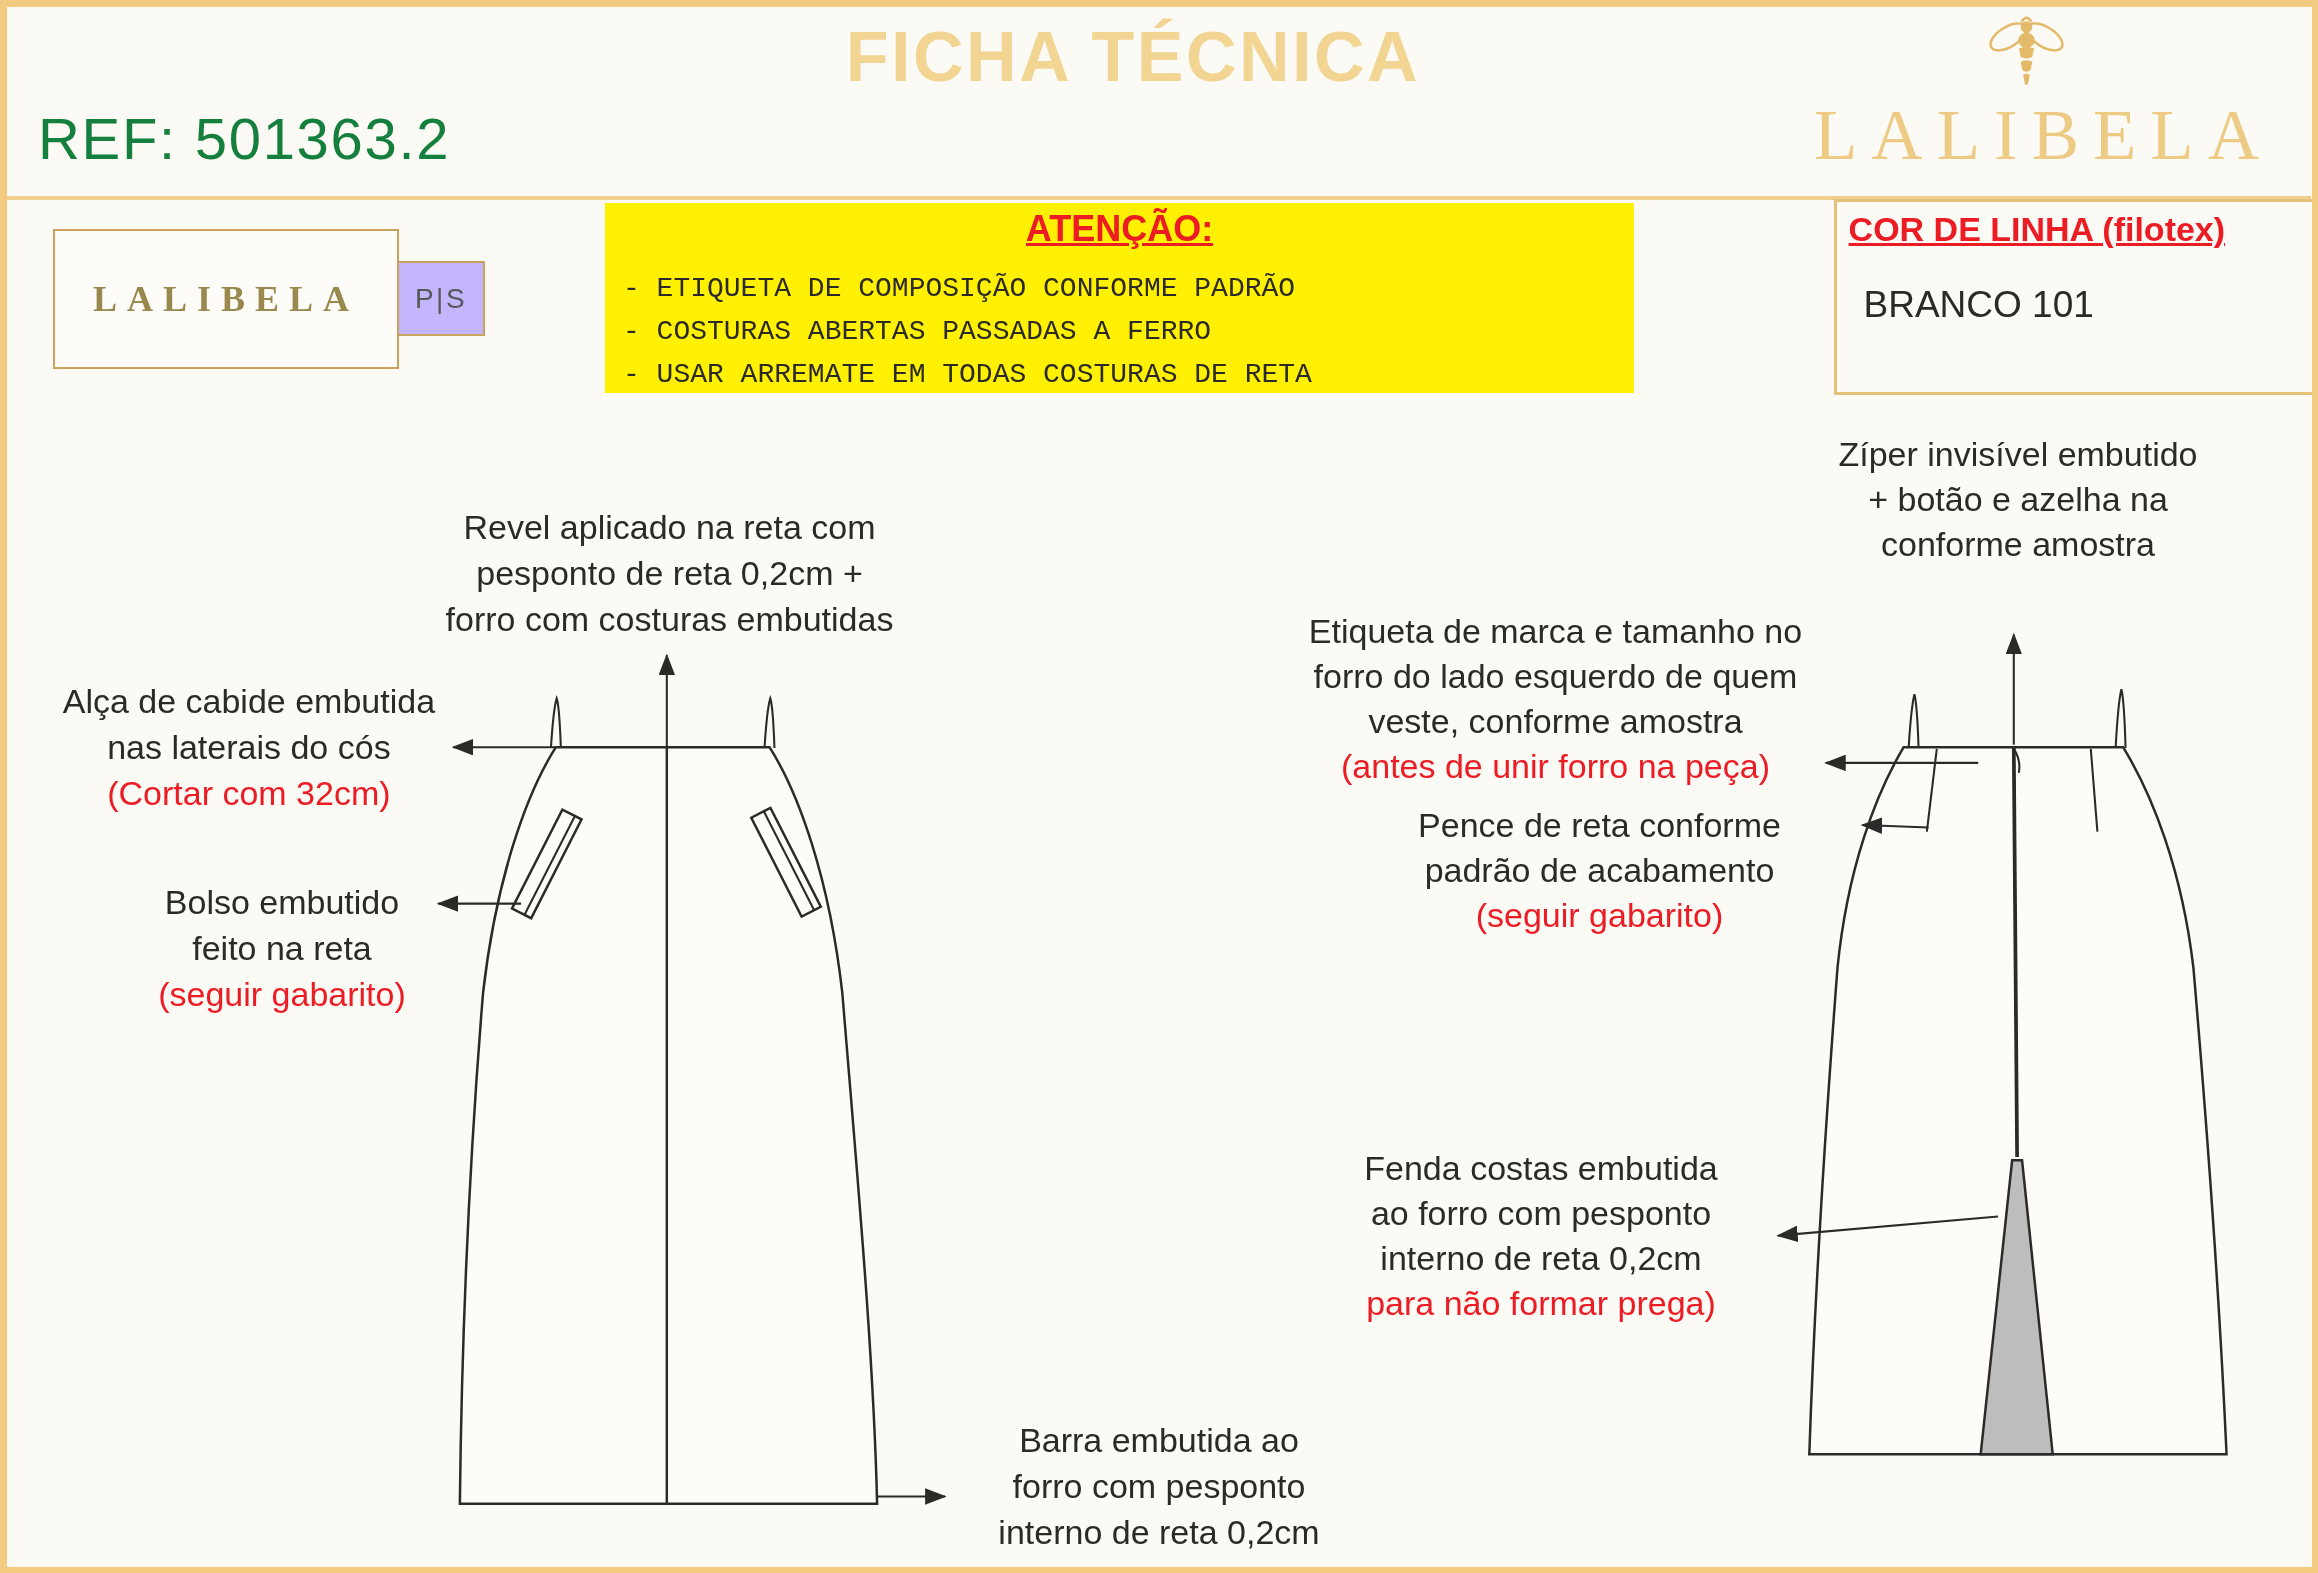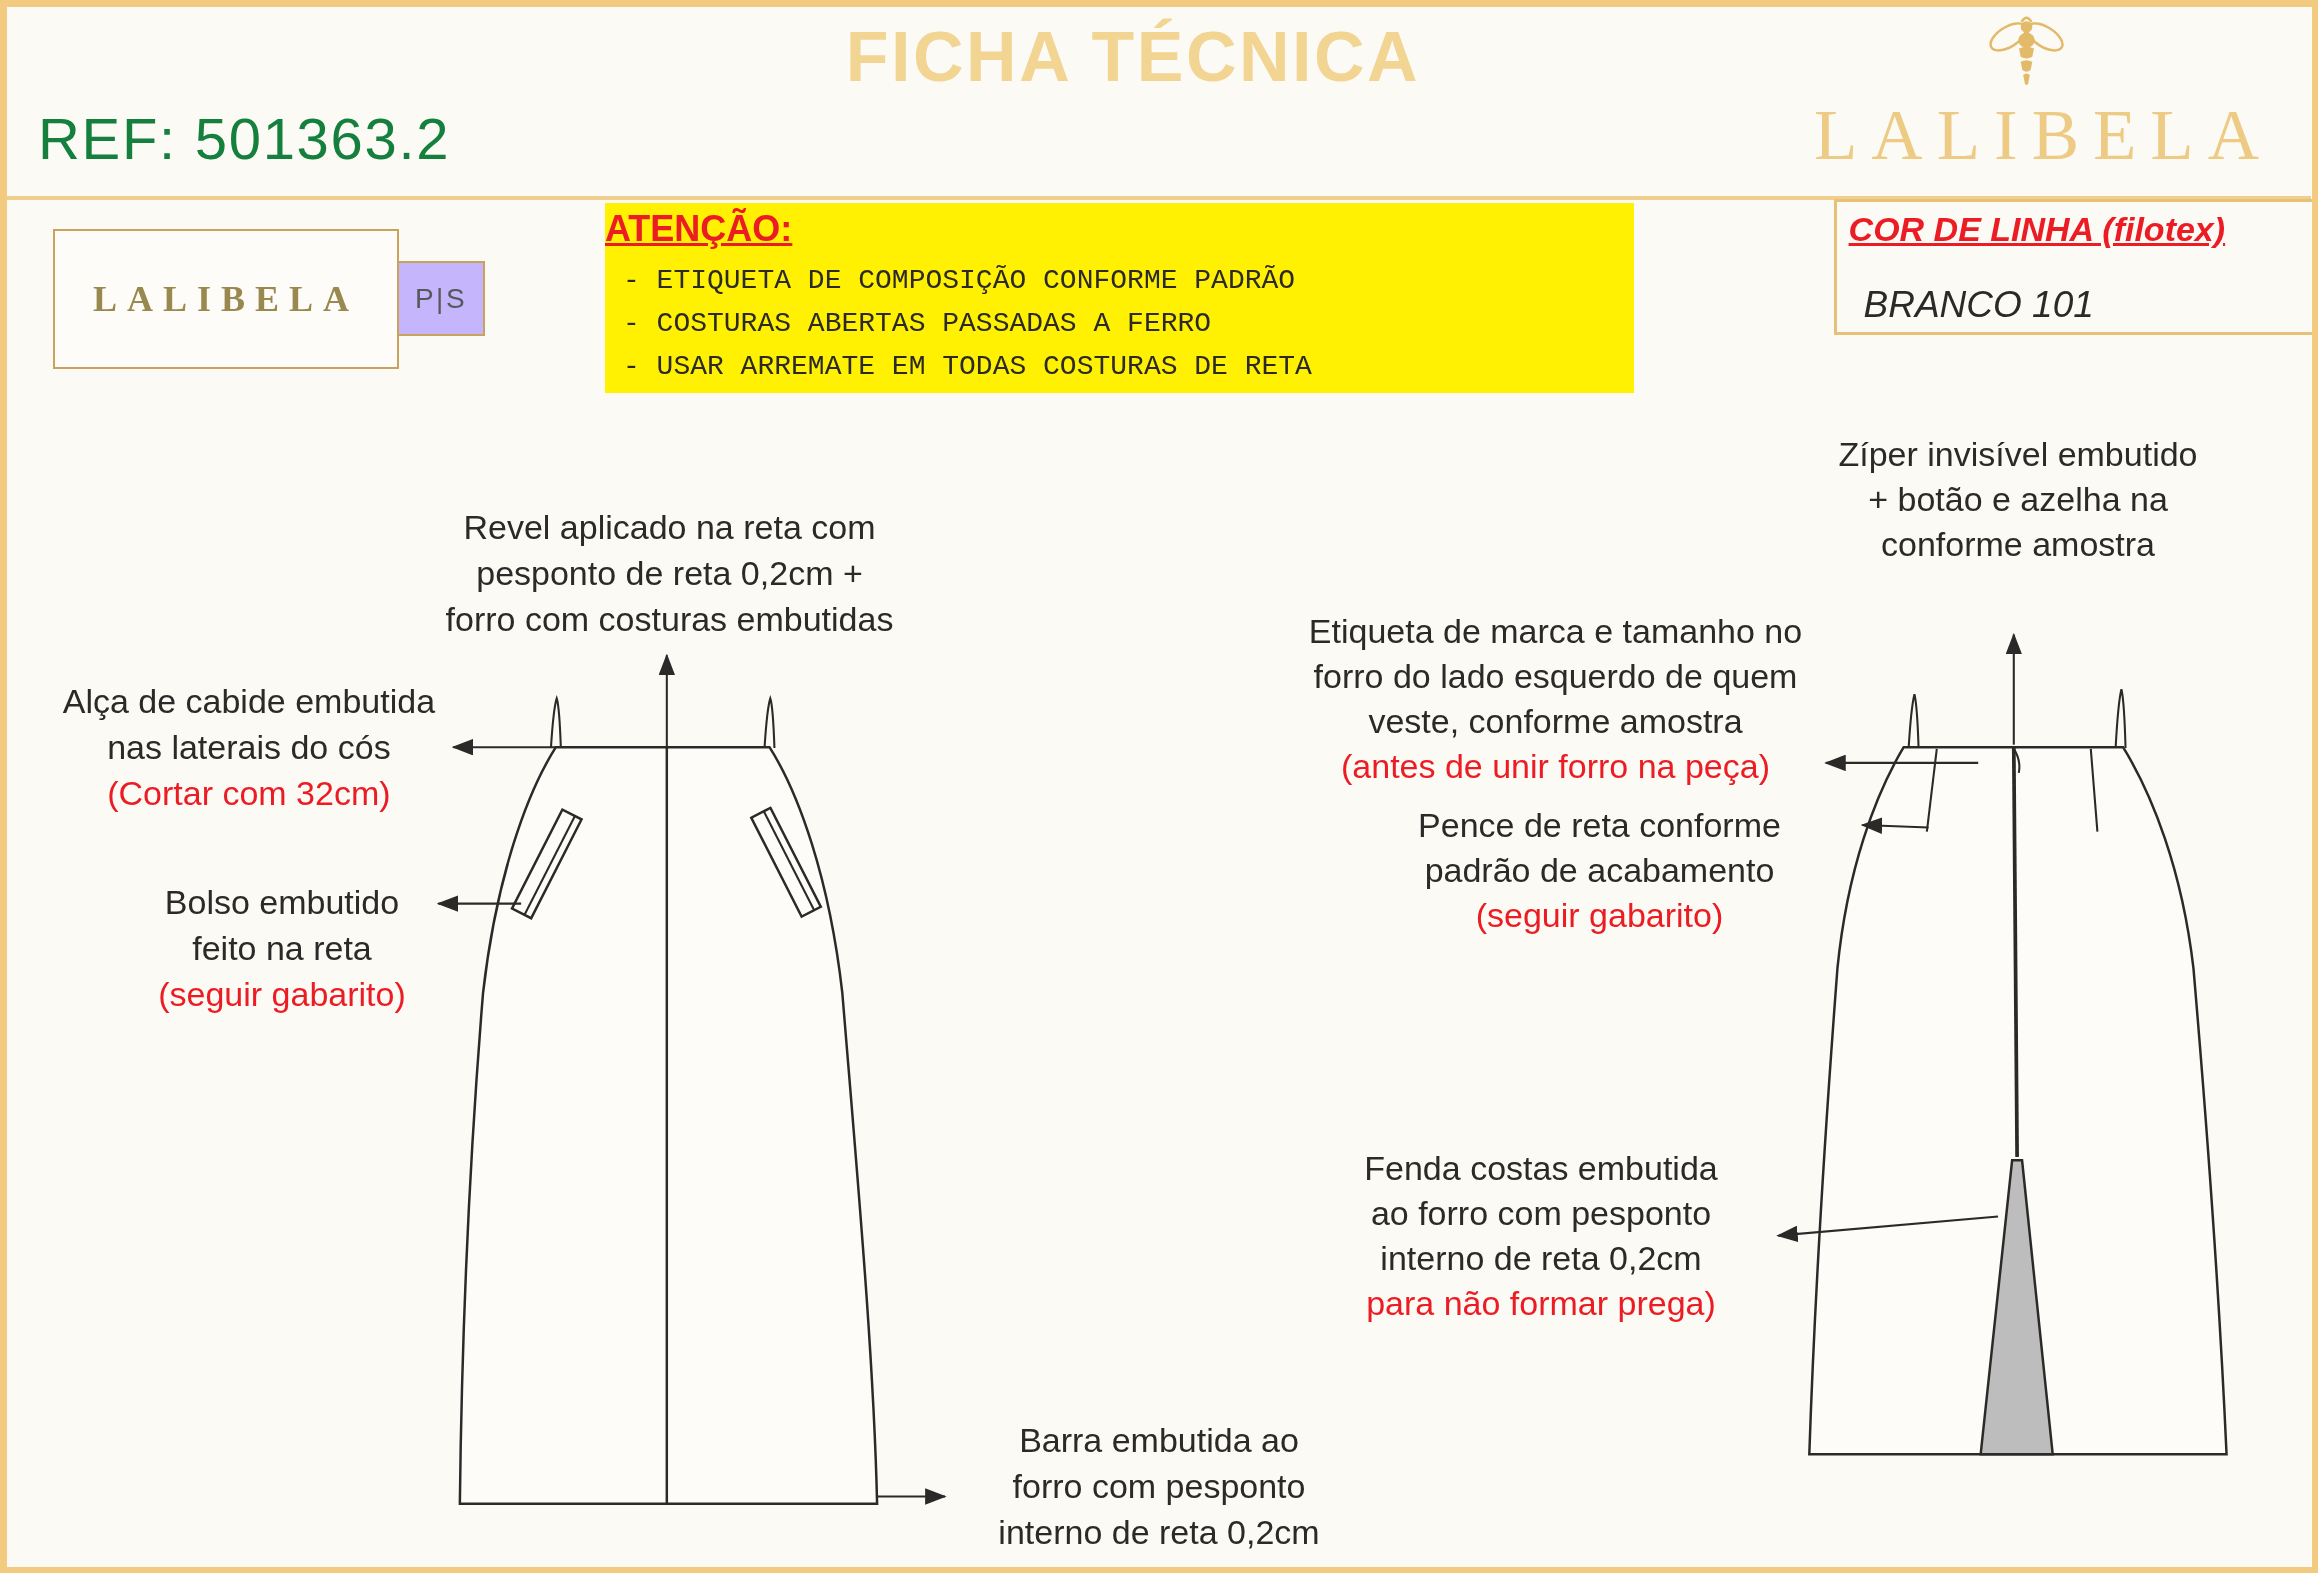--- a/index.html
+++ b/index.html
@@ -48,32 +48,32 @@
     border:2.5px solid #C9A35B;box-sizing:border-box;background:#c4b5fd;
     display:flex;align-items:center;justify-content:center;
     font-size:28px;color:#57585A;letter-spacing:2.5px;
   }
   
   .attention{
     left:598px;top:196px;width:1029px;height:190px;
     background:#FFF101;box-sizing:border-box;padding:5px 0 0 0;
   }
   .attention-title{
-    text-align:left;font-size:36px;font-weight:bold;color:#EC1C24;
-    text-decoration:underline;margin-bottom:9px;
+    text-align:center;font-size:36px;font-weight:bold;color:#EC1C24;
+    text-decoration:underline;margin-bottom:17px;
   }
   .attention-item{
     font-size:28px;line-height:43px;color:#2B2A29;padding-left:18px;
     white-space:nowrap;
     font-family:Liberation Mono, monospace;
   }
   
   .cor-box{
-    left:1827px;top:192px;width:485px;height:136px;
-    border:3.3px solid #E6C177;box-sizing:border-box;font-style:italic;
+    left:1827px;top:192px;width:485px;height:196px;
+    border:3.3px solid #E6C177;box-sizing:border-box;
   }
   .cor-title{
     margin:8.3px 0 0 11.6px;font-size:34px;font-weight:bold;color:#EC1C24;
     text-decoration:underline;white-space:nowrap;
   }
   .cor-value{margin:35px 0 0 26.5px;font-size:37px;color:#2B2A29;}
   
   .note{
     text-align:center;font-size:34px;line-height:46px;color:#2B2A29;
     white-space:nowrap;

